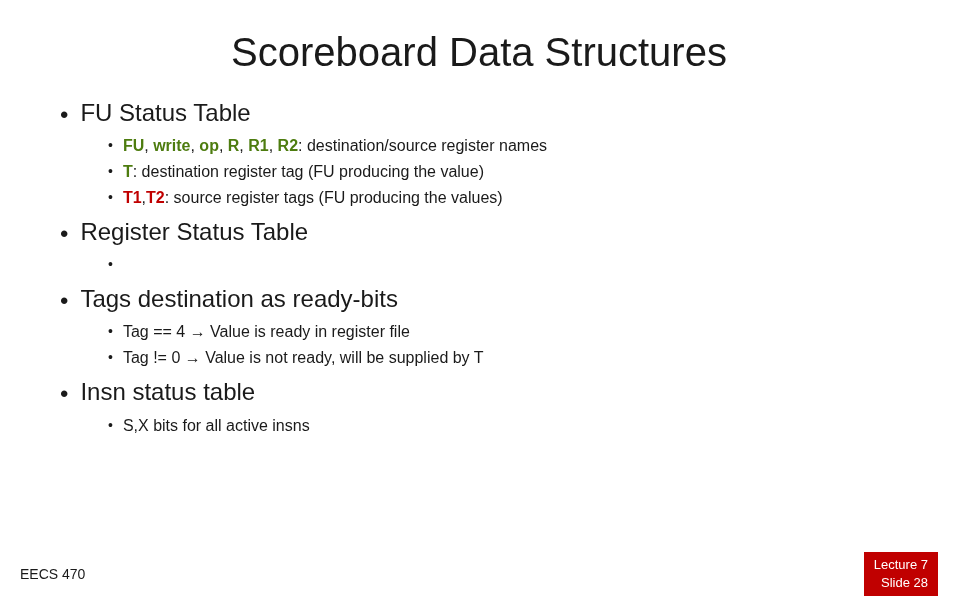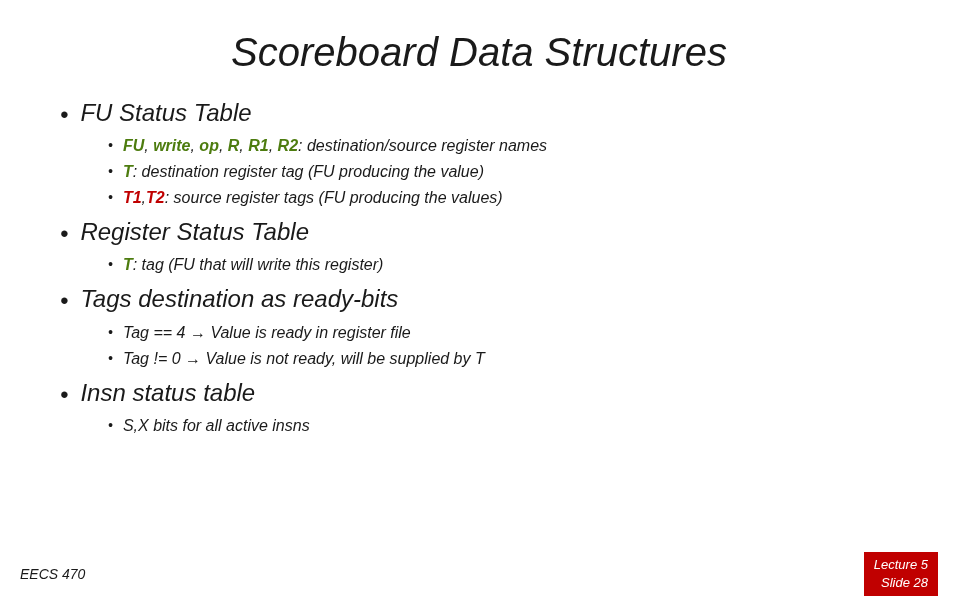--- a/index.html
+++ b/index.html
@@ -16,21 +16,20 @@
       position: relative;
       overflow: hidden;
     }
 
     .slide {
       width: 958px;
       height: 612px;
       background: #ffffff;
       padding: 30px 60px 3px 60px;
       position: relative;
-      font-style: italic;
     }
 
     .slide-title {
       font-size: 40px;
       font-weight: 400;
       color: #1a1a1a;
       text-align: center;
       margin-bottom: 24px;
       font-family: 'Segoe UI', Arial, sans-serif;
     }
@@ -140,21 +139,20 @@
   </div>
 
   <div class="main-bullet-section">
     <div class="main-bullet-label">
       <span class="bullet-dot">•</span>
       <span>Register Status Table</span>
     </div>
     <div class="sub-bullets">
       <div class="sub-bullet">
         <span class="sub-bullet-dot">•</span>
-        <span><span class="highlight-blue">T</span>: tag (FU that will write this register)</span>
       </div>
     </div>
   </div>
 
   <div class="main-bullet-section">
     <div class="main-bullet-label">
       <span class="bullet-dot">•</span>
       <span>Tags destination as ready-bits</span>
     </div>
     <div class="sub-bullets">
@@ -178,18 +176,18 @@
       <div class="sub-bullet">
         <span class="sub-bullet-dot">•</span>
         <span>S,X bits for all active insns</span>
       </div>
     </div>
   </div>
 
   <div class="footer">
     <div class="footer-left">EECS  470</div>
     <div class="footer-right">
-      <div>Lecture 5</div>
+      <div>Lecture 7</div>
       <div>Slide 28</div>
     </div>
   </div>
 
 </div>
 
 </body></html>

